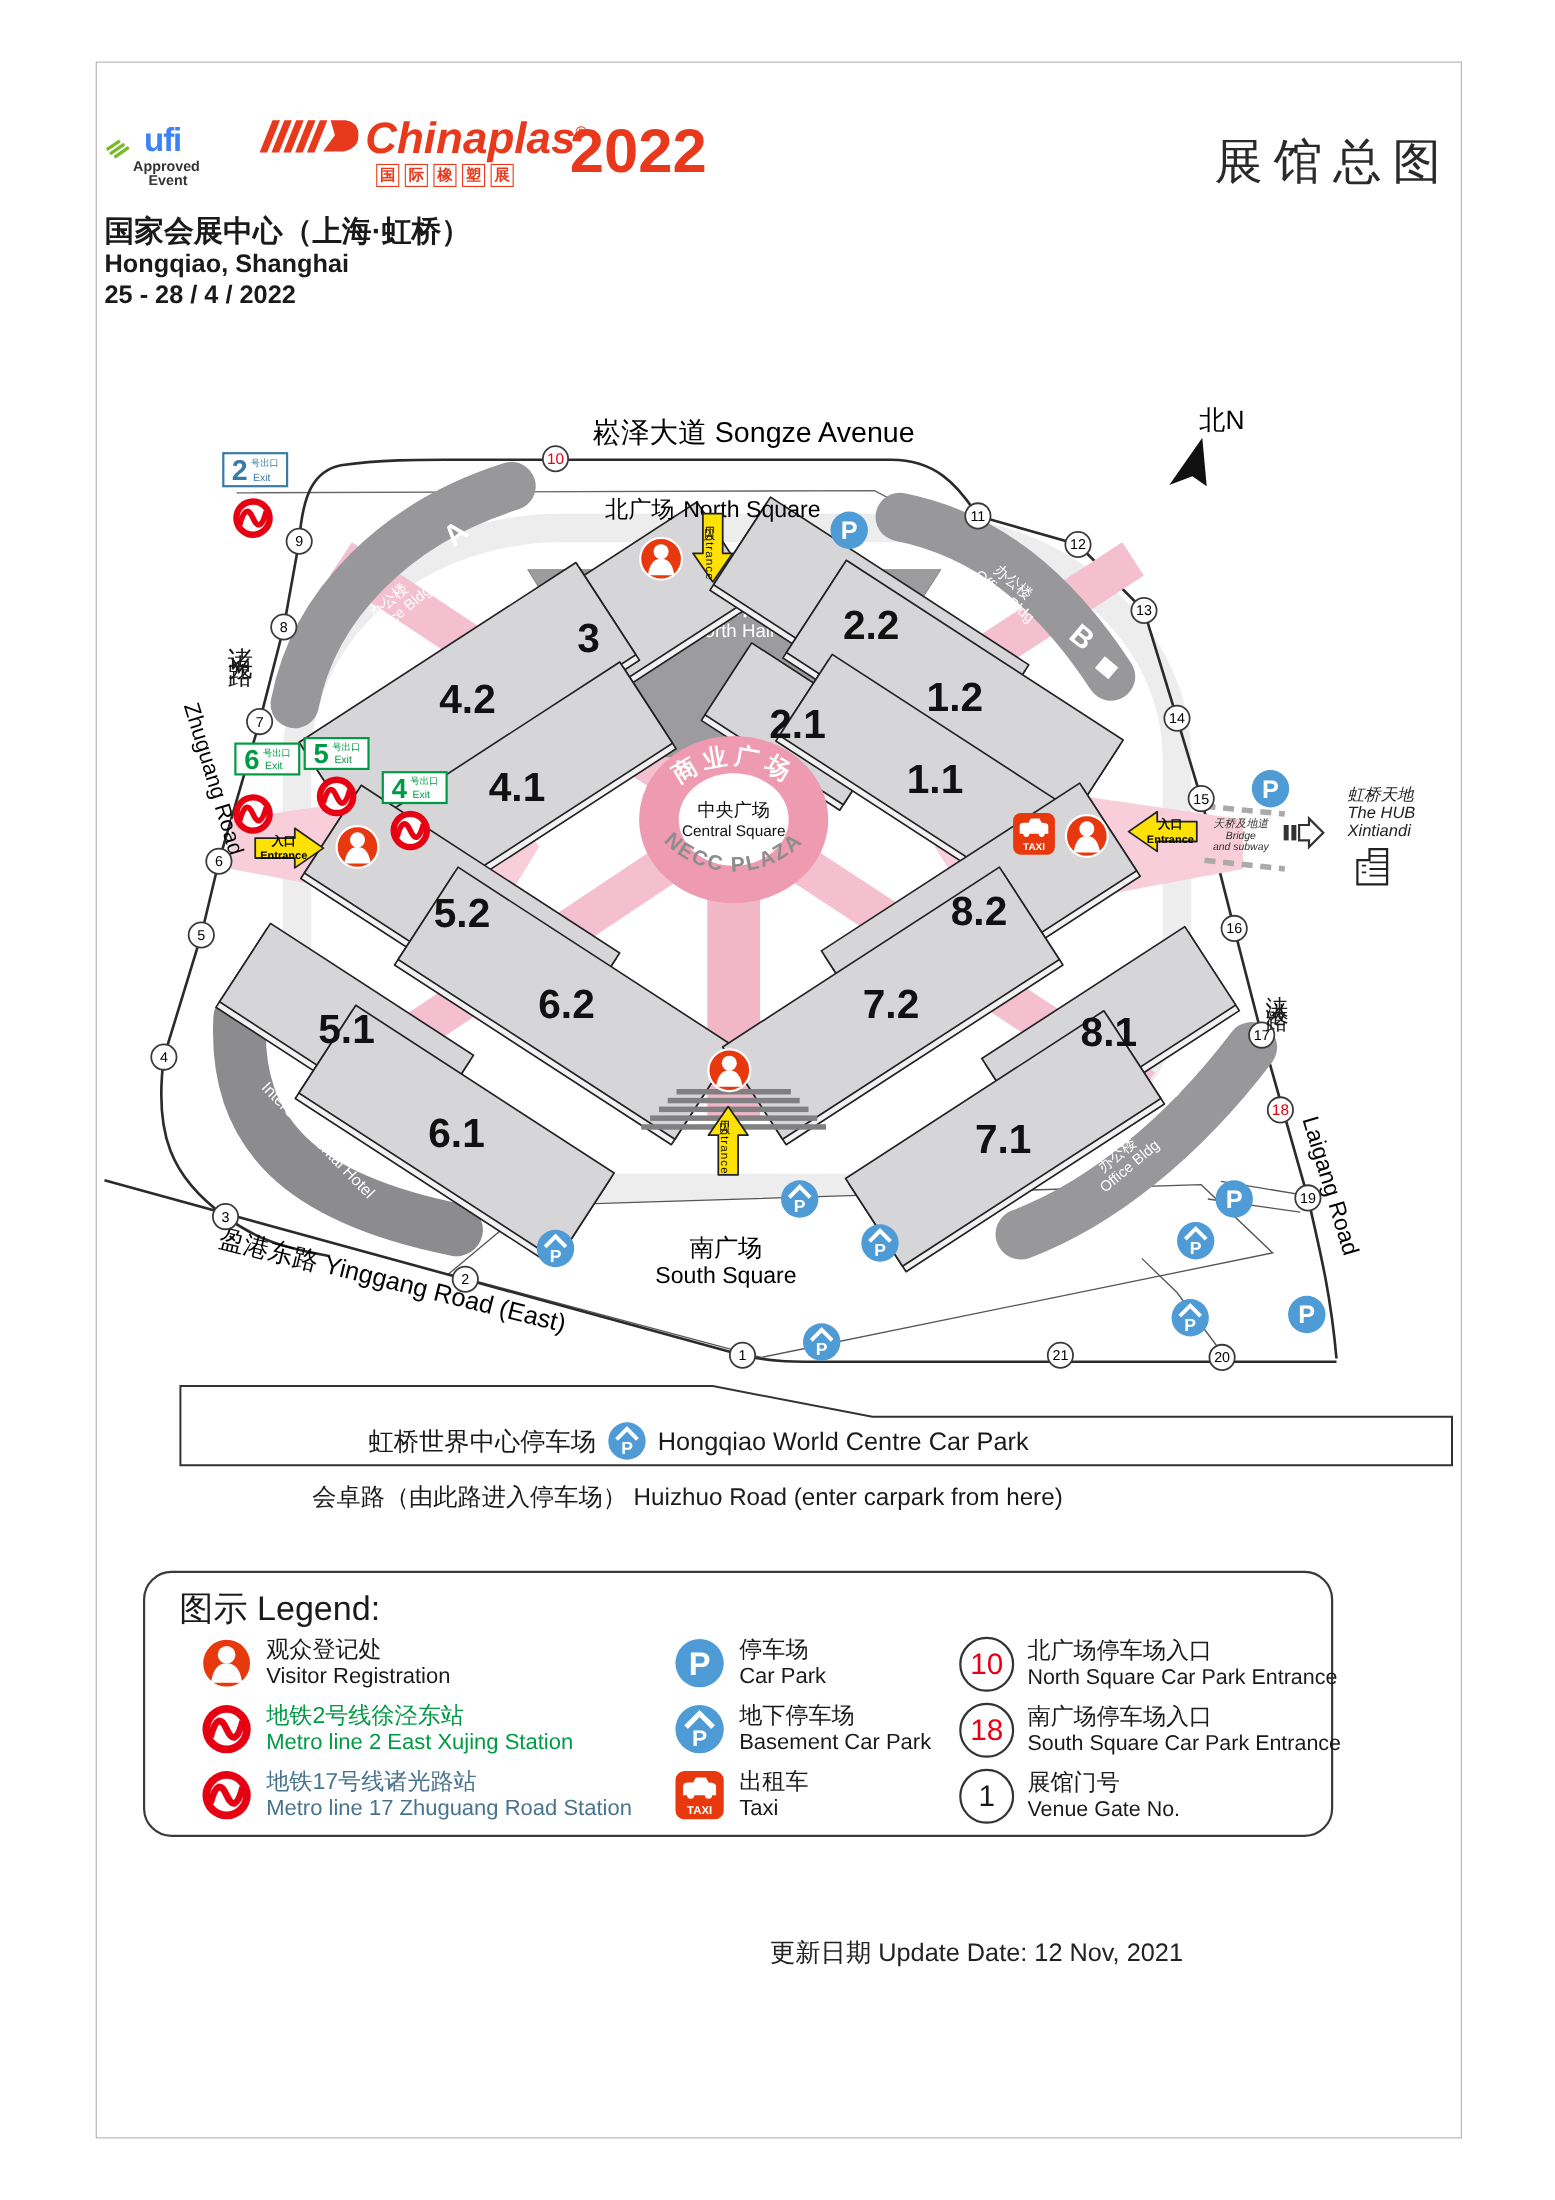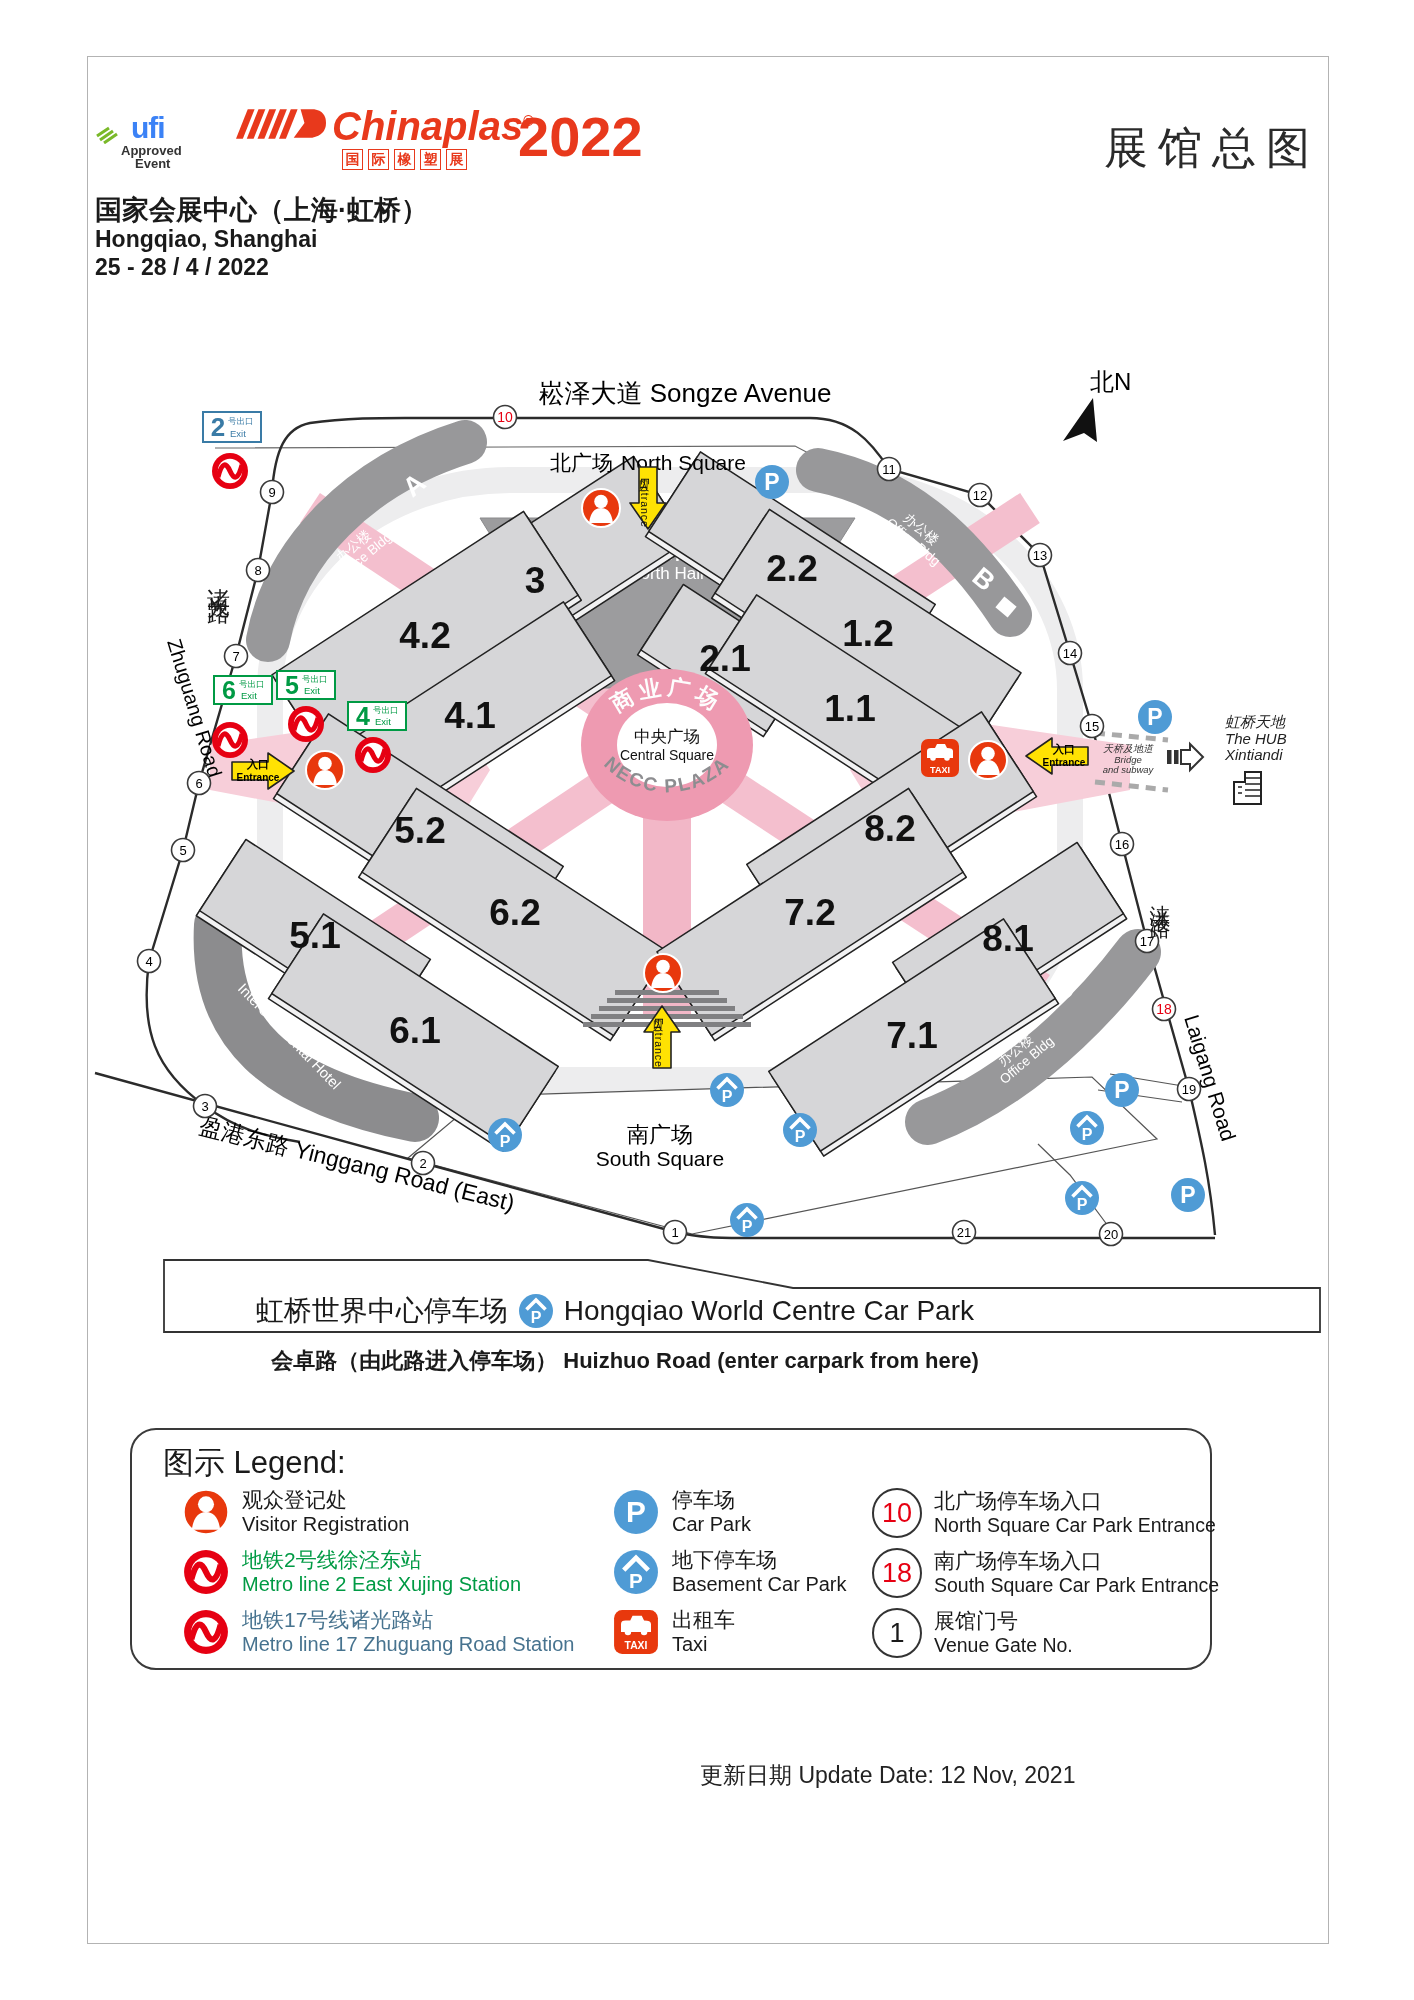--- a/index.html
+++ b/index.html
@@ -23,22 +23,22 @@
   .venue{left:95px;top:194px;line-height:1.2;}
   .venue .cn{font-size:27px;font-weight:bold;}
   .venue .en{font-size:23px;font-weight:bold;}
   .maintitle{left:700px;top:118px;width:620px;text-align:right;line-height:1.35;color:#2a2a2a;}
   .maintitle .cn{font-size:44px;letter-spacing:10px;}
   .maintitle .en{font-size:40px;letter-spacing:1px;}
   
   .vtext{writing-mode:vertical-rl;text-orientation:mixed;font-size:23px;letter-spacing:7px;color:#1a1a1a;}
   .entlab{writing-mode:vertical-rl;text-orientation:mixed;font-size:10.5px;letter-spacing:1px;color:#111;line-height:1;}
   
-  .barcontent{left:234px;top:1292px;width:740px;display:flex;align-items:center;justify-content:flex-end;gap:10px;font-size:28px;}
-  .huizhuo{left:165px;top:1346px;width:920px;text-align:center;font-size:22px;font-weight:bold;}
+  .barcontent{left:265px;top:1292px;width:740px;display:flex;align-items:center;justify-content:center;gap:10px;font-size:23px;}
+  .huizhuo{left:165px;top:1346px;width:920px;text-align:center;font-size:22px;}
   
   .legendbox{left:130px;top:1428px;width:1078px;height:238px;border:2.5px solid #3a3a3a;border-radius:26px;}
   .legendtitle{left:163px;top:1442px;font-size:31px;}
   .litem{display:flex;align-items:center;gap:12px;}
   .litext{line-height:1.18;}
   .litext .cn{font-size:21px;}
   .litext .en{font-size:20px;}
   .green{color:#009a44;}
   .steel{color:#47738f;}
   .numcircle{width:46px;height:46px;border:2px solid #333;border-radius:50%;display:flex;

